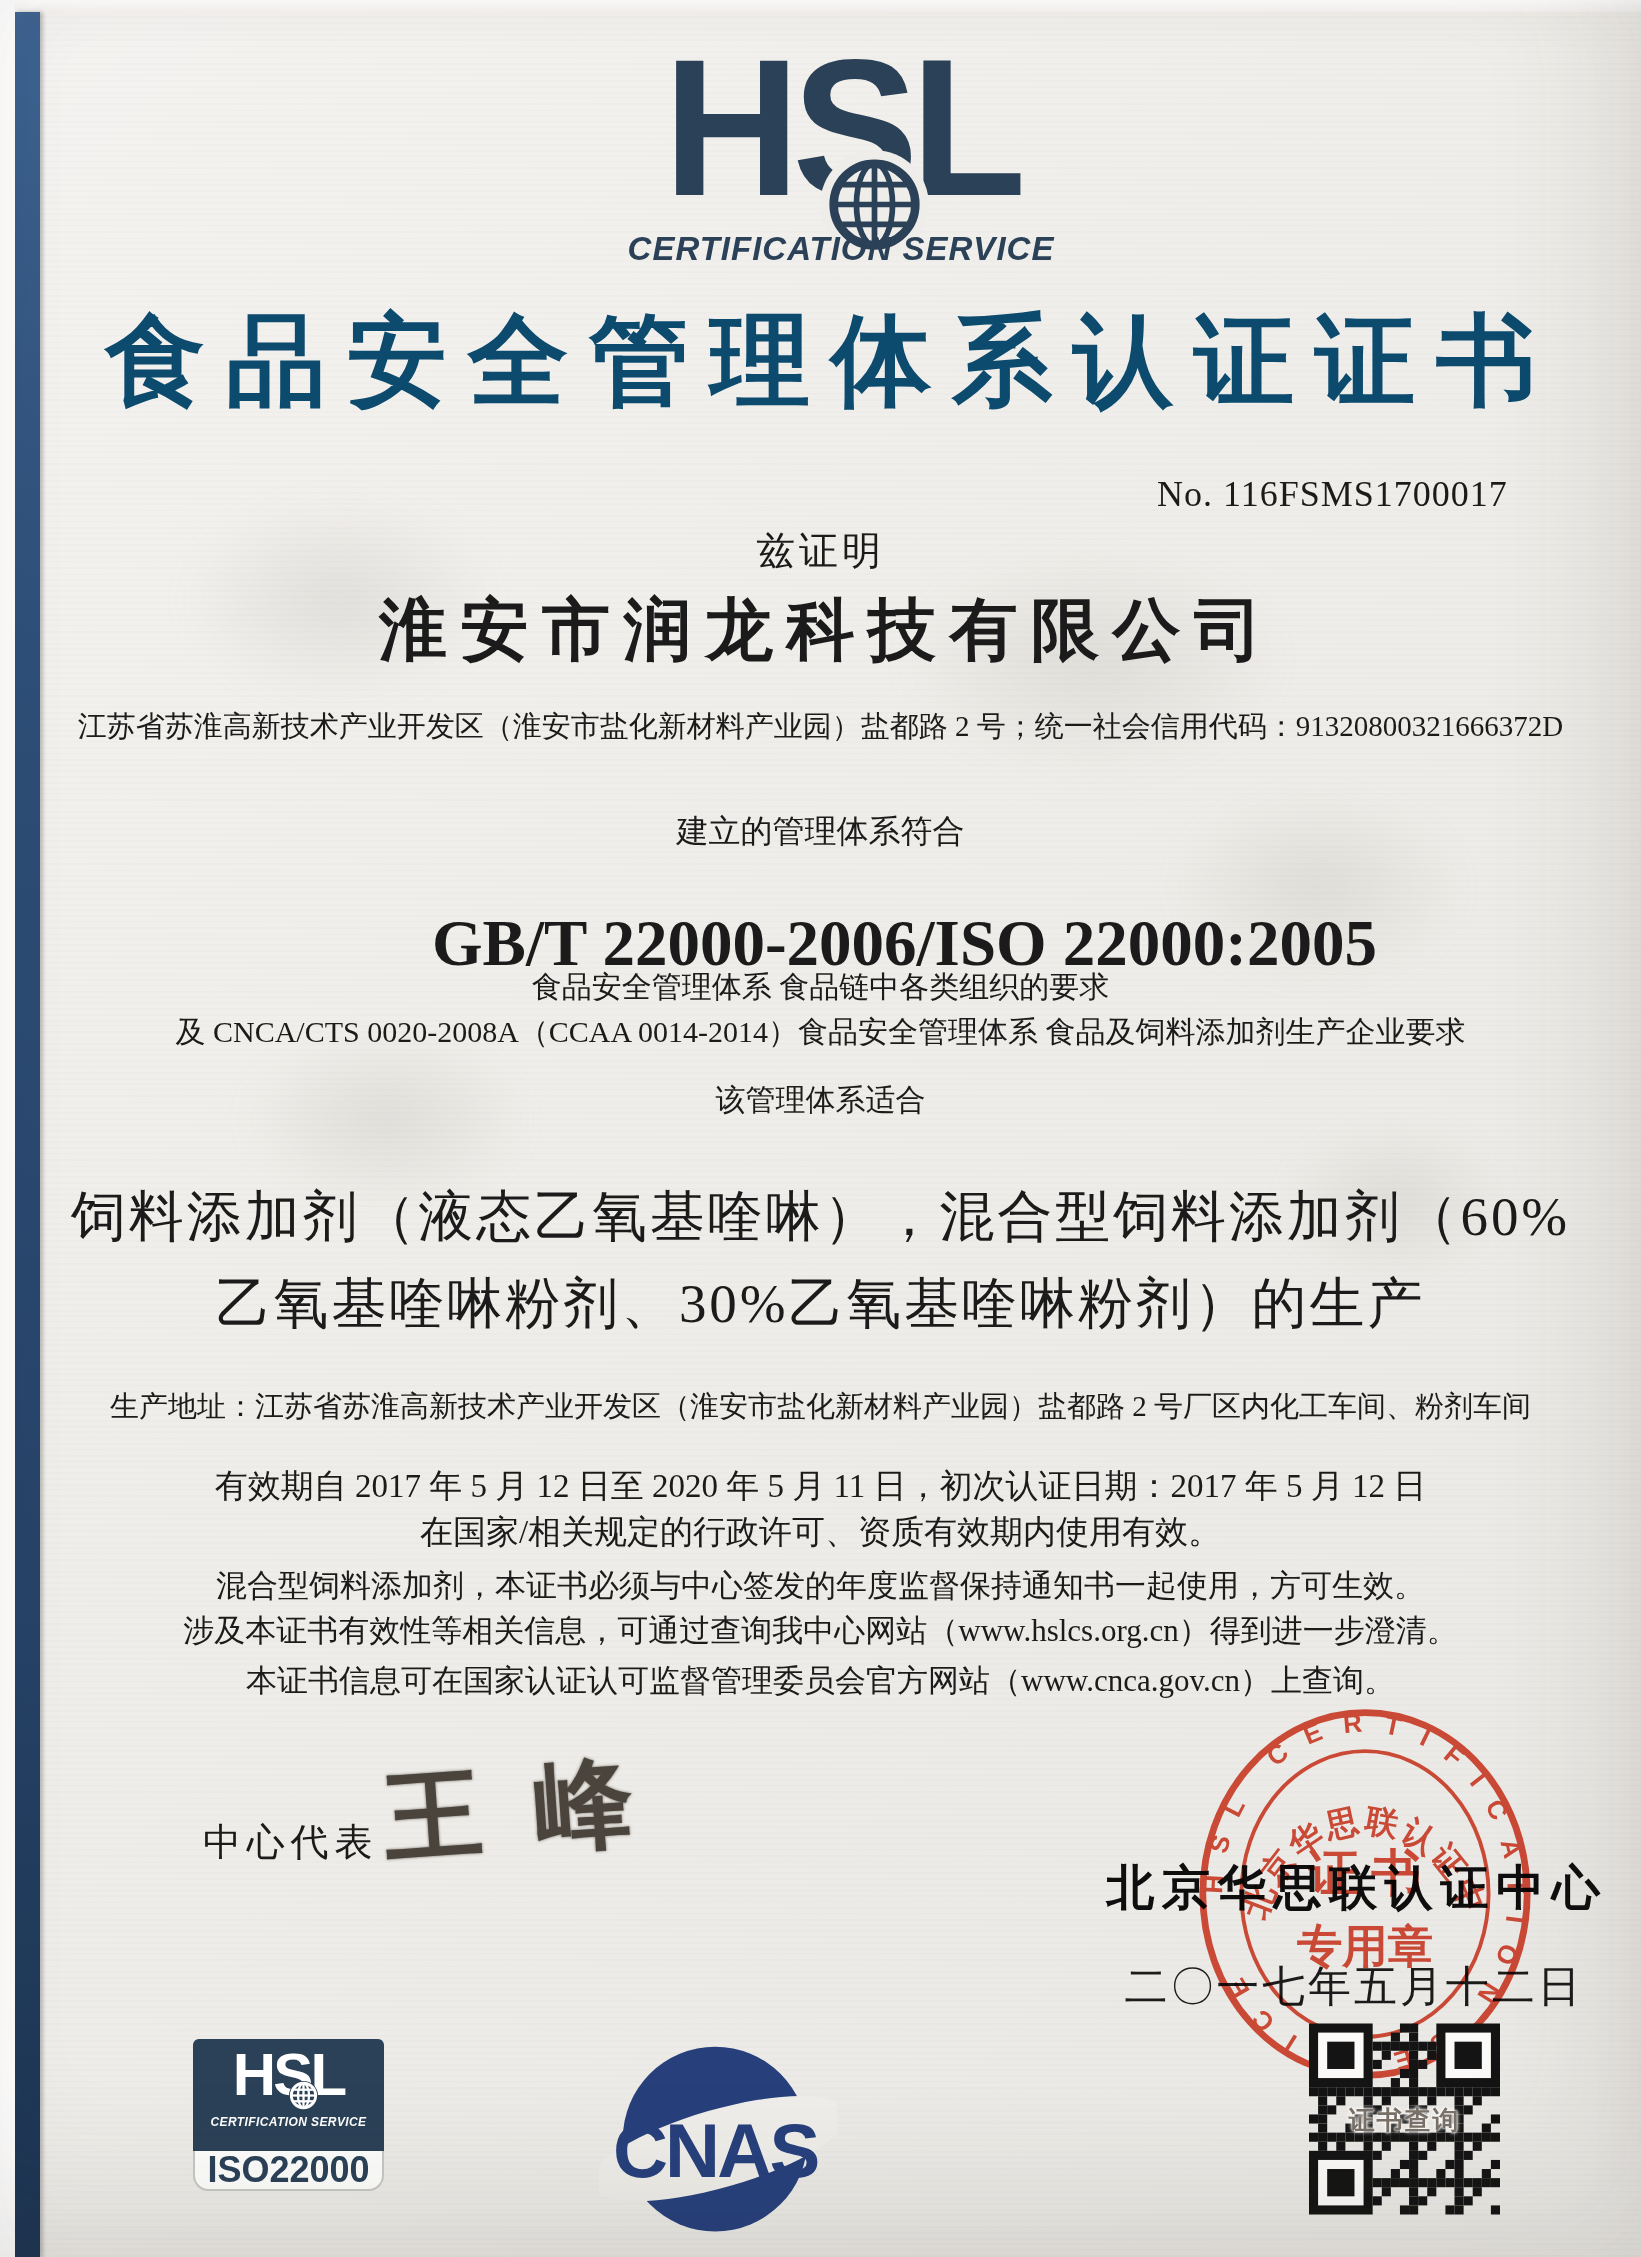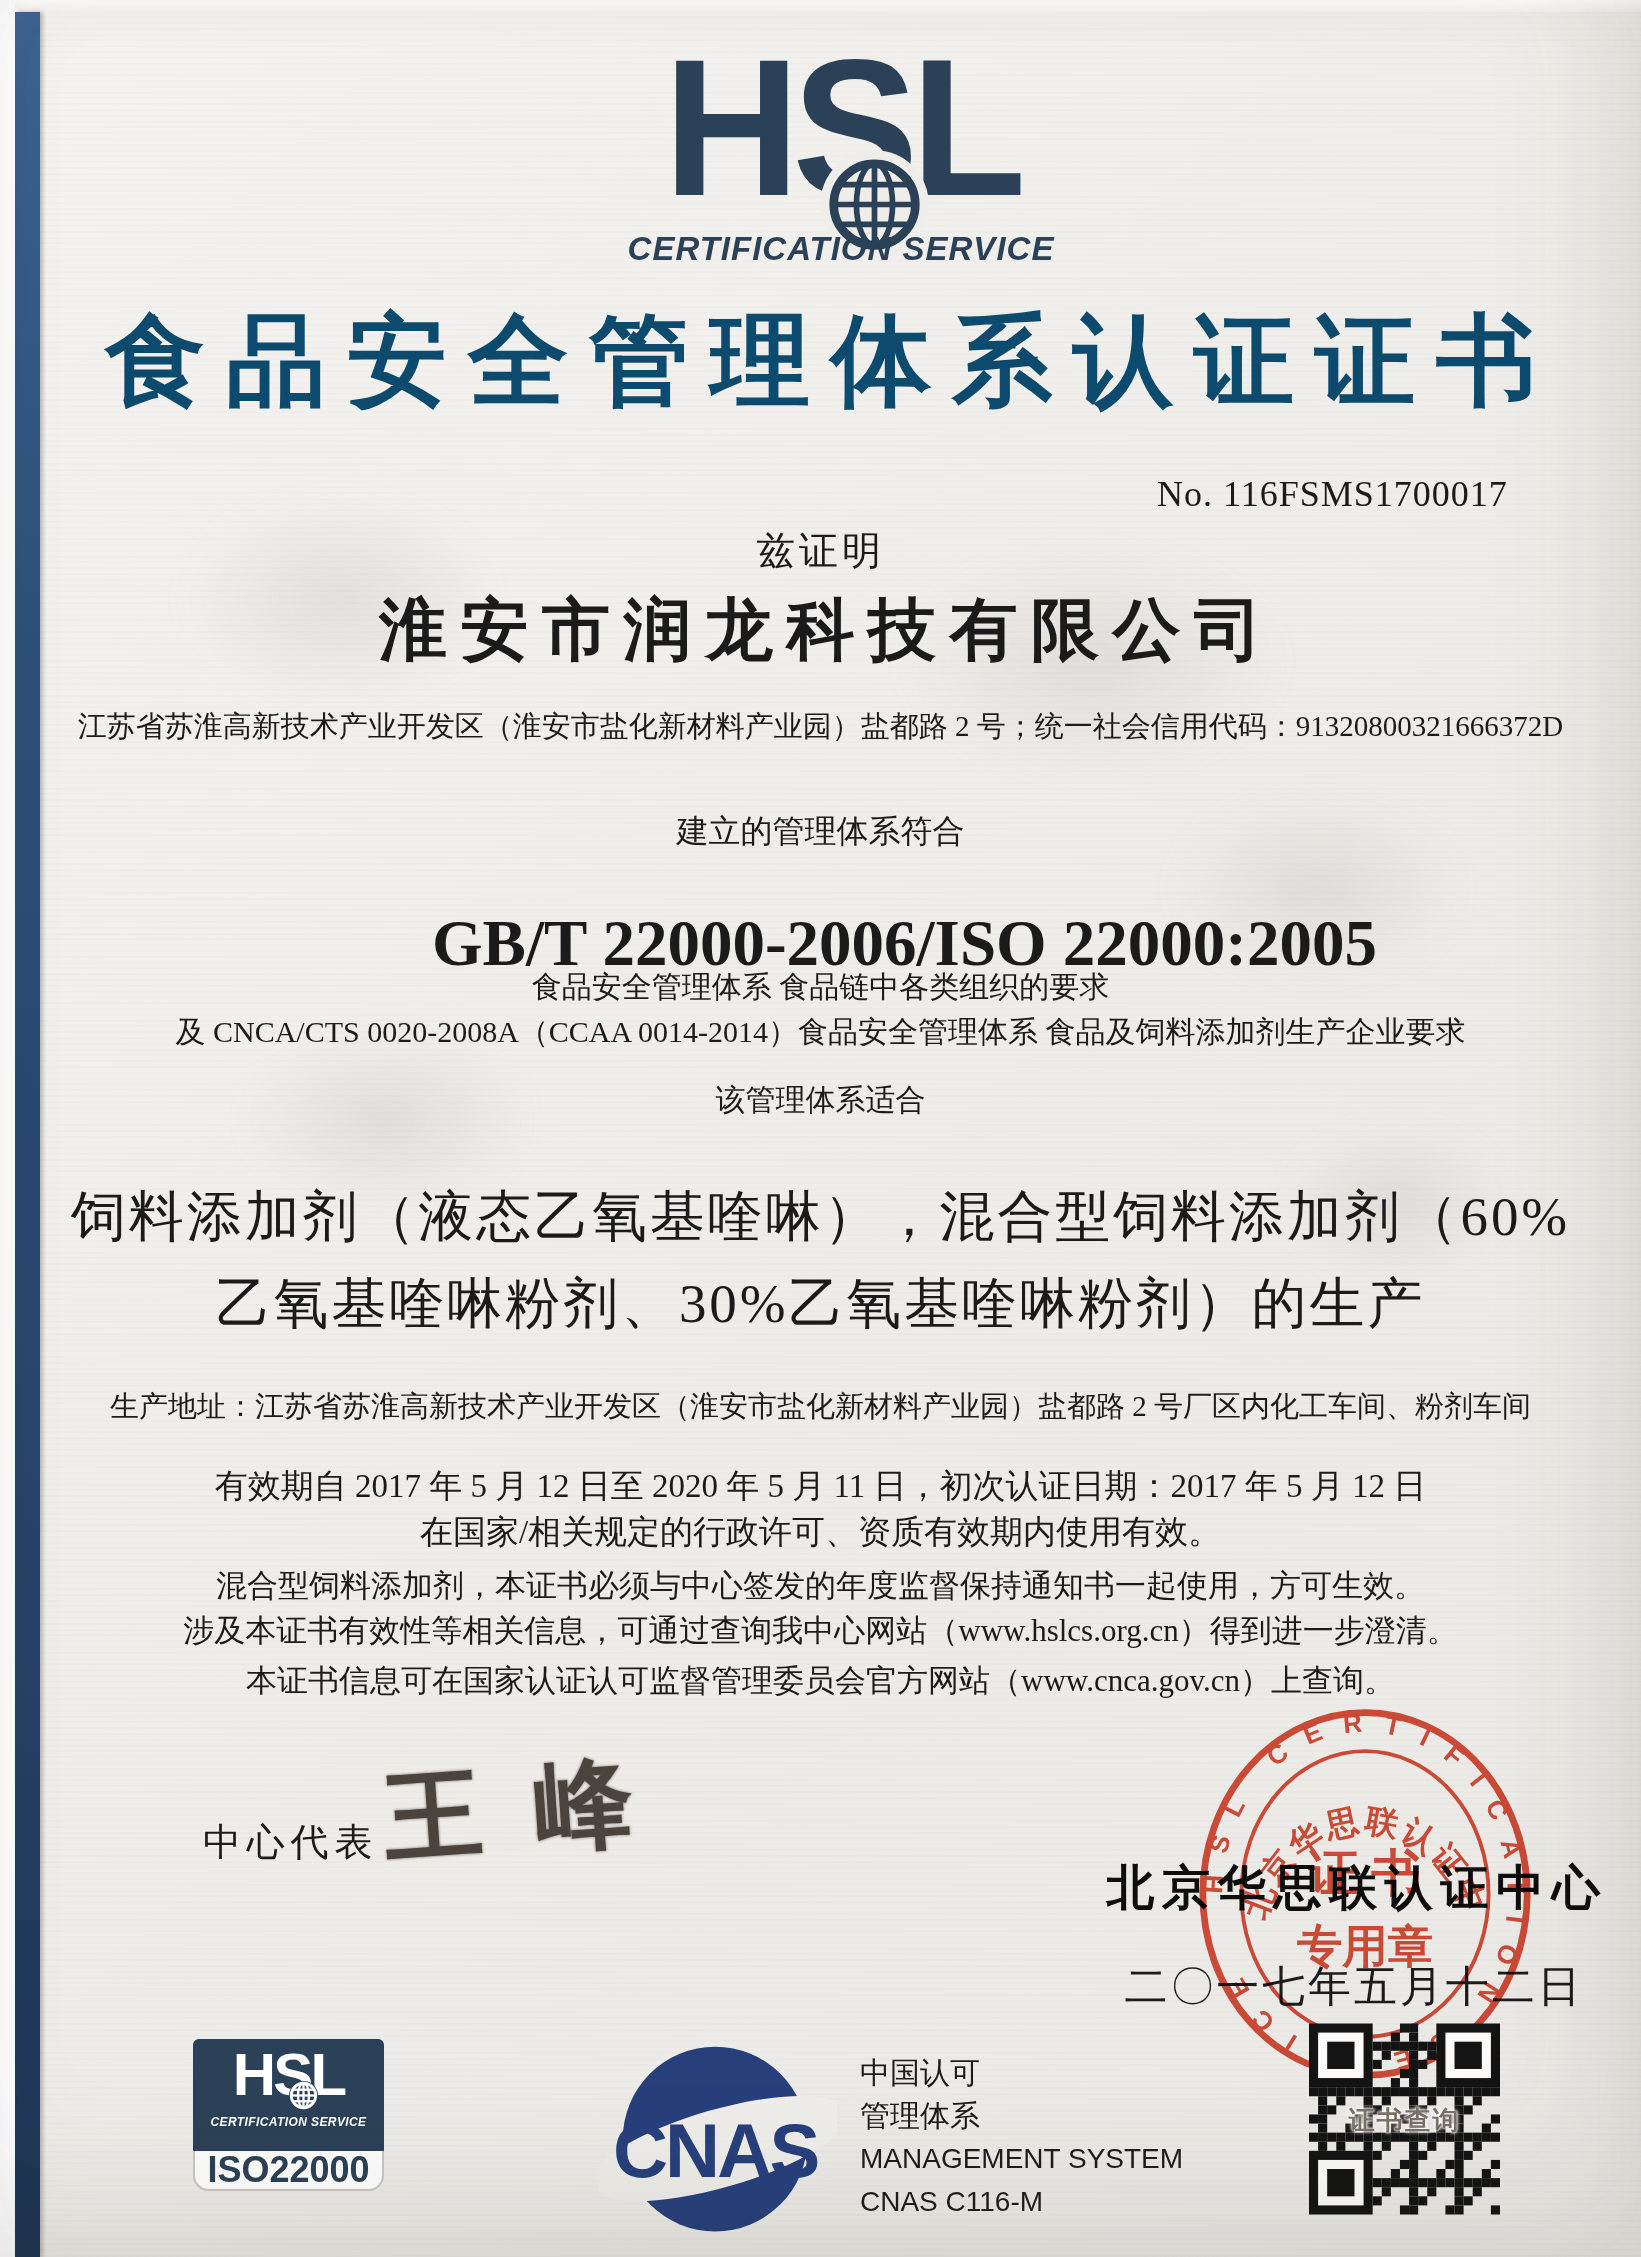--- a/index.html
+++ b/index.html
@@ -174,26 +174,20 @@
   </div>
   <div class="badge-bottom">ISO22000</div>
 </div>
 
 <div class="cnas-row">
   <svg width="238" height="207" viewBox="0 0 250 215">
     <circle cx="122" cy="106" r="97" fill="#27407c"></circle>
     <ellipse cx="126" cy="116" rx="140" ry="41" fill="#efede9" transform="rotate(-16 126 116)"></ellipse>
     <text x="122" y="146" text-anchor="middle" font-family="Liberation Sans, sans-serif" font-size="80" font-weight="900" letter-spacing="-3" fill="#27407c">CNAS</text>
   </svg>
-  <div class="cnas-text">
-    <div>中国认可</div>
-    <div>管理体系</div>
-    <div class="cnas-en">MANAGEMENT SYSTEM</div>
-    <div class="cnas-en">CNAS C116-M</div>
-  </div>
 </div>
 
 <div class="qr"><svg viewBox="0 0 189 189" width="100%" height="100%" fill="#141414">
       <rect x="90" y="0" width="9" height="9"></rect>
       <rect x="99" y="0" width="9" height="9"></rect>
       <rect x="81" y="9" width="9" height="9"></rect>
       <rect x="99" y="9" width="9" height="9"></rect>
       <rect x="63" y="18" width="9" height="9"></rect>
       <rect x="72" y="18" width="9" height="9"></rect>
       <rect x="81" y="18" width="9" height="9"></rect>

